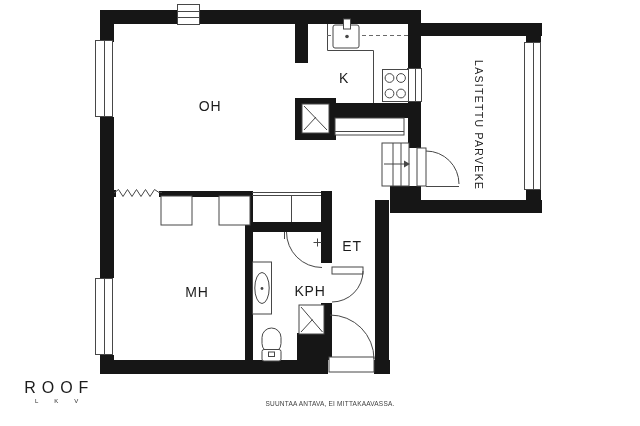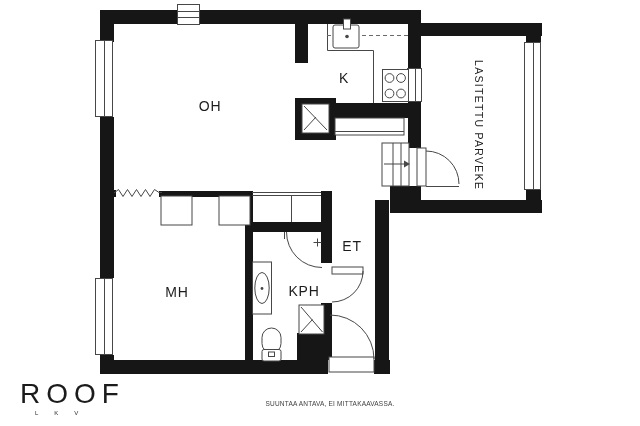--- a/index.html
+++ b/index.html
@@ -7,21 +7,21 @@
           font-family:"Liberation Sans",sans-serif;}
   .wall{position:absolute;background:var(--wall,#161616);}
   .window{position:absolute;background:#fff;border:1px solid var(--line,#474747);box-sizing:border-box;}
   .midv{position:absolute;left:50%;top:0;bottom:0;width:1px;background:var(--line,#474747);}
   .midh{position:absolute;left:0;right:0;height:1px;background:var(--line,#474747);}
   .overlay{position:absolute;left:0;top:0;}
   .room-label{position:absolute;font-size:14px;color:#1c1c1c;letter-spacing:.8px;text-align:center;}
   .balcony-label{position:absolute;writing-mode:vertical-rl;font-size:10.5px;letter-spacing:1.3px;
                  color:#1c1c1c;text-align:center;}
   .logo{position:absolute;left:20px;top:380px;color:#1b1b1b;}
-  .logo .word{font-size:28px;letter-spacing:6px;font-weight:400;line-height:1;}
+  .logo .word{font-size:16px;letter-spacing:6px;font-weight:400;line-height:1;text-align:right;}
   .logo .sub{font-size:6px;letter-spacing:16px;margin-top:2px;padding-left:15px;color:#2a2a2a;}
   .disclaimer{position:absolute;left:250px;top:400px;width:160px;text-align:center;
               font-size:6.5px;letter-spacing:.2px;color:#3d3d3d;white-space:nowrap;}
 </style>
 </head>
 <body>
 
 <div id="canvas">
 
   <div class="wall" style="left:100px;top:10px;width:321px;height:14px"></div>
@@ -139,22 +139,22 @@
       <rect x="268.5" y="352" width="6" height="4.5" fill="#fff"></rect>
     </g>
     <g>
       <rect x="299" y="305" width="25" height="29" fill="#fff"></rect>
       <path d="M301,307 L322.5,332 M301,332 L312.5,319.5"></path>
     </g>
   </svg>
 
   <div class="room-label" style="left:185px;top:98px;width:50px">OH</div>
   <div class="room-label" style="left:319px;top:70px;width:50px">K</div>
-  <div class="room-label" style="left:152px;top:284px;width:50px">MH</div>
-  <div class="room-label" style="left:279px;top:283px;width:50px">KPH</div>
+  <div class="room-label" style="left:172px;top:284px;width:50px">MH</div>
+  <div class="room-label" style="left:285px;top:283px;width:50px">KPH</div>
   <div class="room-label" style="left:327px;top:238px;width:50px">ET</div>
   <div class="balcony-label" style="left:463px;top:48px;width:22px;height:154px">LASITETTU PARVEKE</div>
 
   <div class="logo">
     <div class="word">ROOF</div>
     <div class="sub">LKV</div>
   </div>
   <div class="disclaimer">SUUNTAA ANTAVA, EI MITTAKAAVASSA.</div>
 
 </div>

